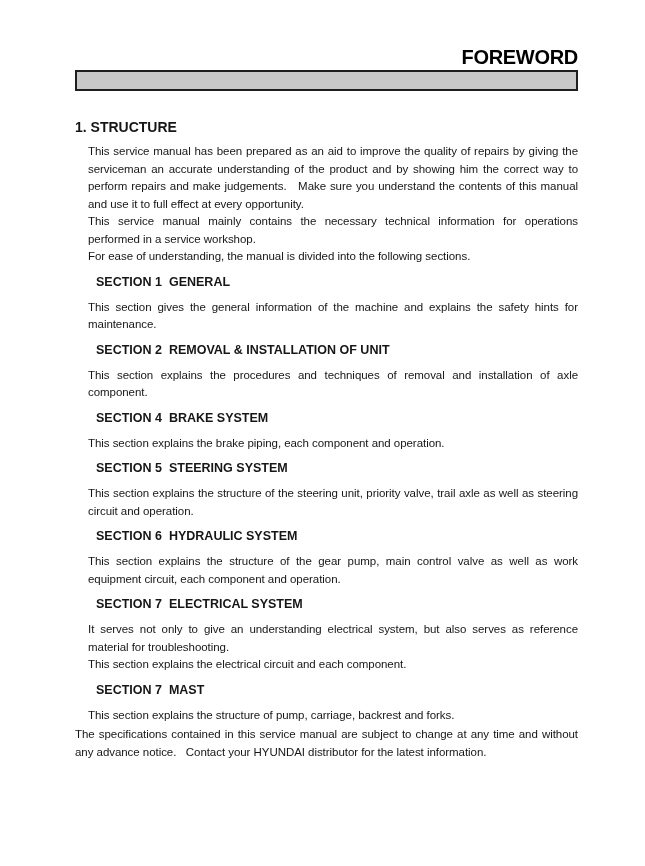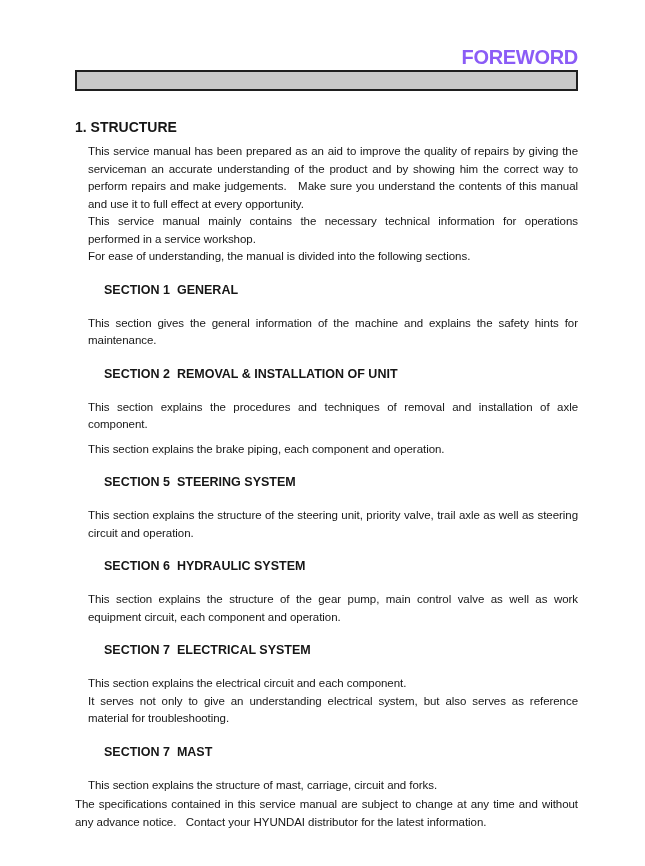--- a/index.html
+++ b/index.html
@@ -22,21 +22,21 @@
   }
   
   .foreword-title {
     position: absolute;
     top: 46px;
     right: 67px;
     margin: 0;
     font-size: 20px;
     font-weight: 700;
     letter-spacing: -0.3px;
-    color: #8b5cf6;
+    color: #000000;
     white-space: pre;
   }
   .title-bar {
     position: absolute;
     top: 70px;
     left: 75px;
     width: 503px;
     height: 21px;
     background: #c9c9c9;
     border: 2px solid #1f1f1f;
@@ -65,21 +65,21 @@
     margin: 0;
     font-size: 11.5px;
     letter-spacing: -0.05px;
     line-height: 17.5px;
     text-align: justify;
   }
   .section {
     margin-top: 7px;
   }
   .section-title {
-    margin: 16px;
+    margin: 8px;
     font-size: 12.5px;
     font-weight: 700;
     line-height: 17px;
     white-space: pre-wrap;
   }
   .closing {
     margin-top: 2px;
   }
 </style>
 </head>
@@ -110,20 +110,21 @@
 
     <section class="section indented">
       <h3 class="section-title">SECTION 2  REMOVAL &amp; INSTALLATION OF UNIT</h3>
       <div class="section-body">
         <p>This section explains the procedures and techniques of removal and installation of axle component.</p>
       </div>
     </section>
 
 
     <section class="section indented">
+      <h3 class="section-title">SECTION 4  BRAKE SYSTEM</h3>
       <div class="section-body">
         <p>This section explains the brake piping, each component and operation.</p>
       </div>
     </section>
 
     <section class="section indented">
       <h3 class="section-title">SECTION 5  STEERING SYSTEM</h3>
       <div class="section-body">
         <p>This section explains the structure of the steering unit, priority valve, trail axle as well as steering circuit and operation.</p>
       </div>
@@ -132,28 +133,28 @@
     <section class="section indented">
       <h3 class="section-title">SECTION 6  HYDRAULIC SYSTEM</h3>
       <div class="section-body">
         <p>This section explains the structure of the gear pump, main control valve as well as work equipment circuit, each component and operation.</p>
       </div>
     </section>
 
     <section class="section indented">
       <h3 class="section-title">SECTION 7  ELECTRICAL SYSTEM</h3>
       <div class="section-body">
+        <p>It serves not only to give an understanding electrical system, but also serves as reference material for troubleshooting.</p>
         <p>This section explains the electrical circuit and each component.</p>
-        <p>It serves not only to give an understanding electrical system, but also serves as reference material for troubleshooting.</p>
       </div>
     </section>
 
     <section class="section indented">
       <h3 class="section-title">SECTION 7  MAST</h3>
       <div class="section-body">
-        <p>This section explains the structure of mast, carriage, circuit and forks.</p>
+        <p>This section explains the structure of pump, carriage, backrest and forks.</p>
       </div>
     </section>
 
     <p class="closing indented">The specifications contained in this service manual are subject to change at any time and without any advance notice.&nbsp;&nbsp; Contact your HYUNDAI distributor for the latest information.</p>
 
   </main>
 </div>
 
 </body></html>

